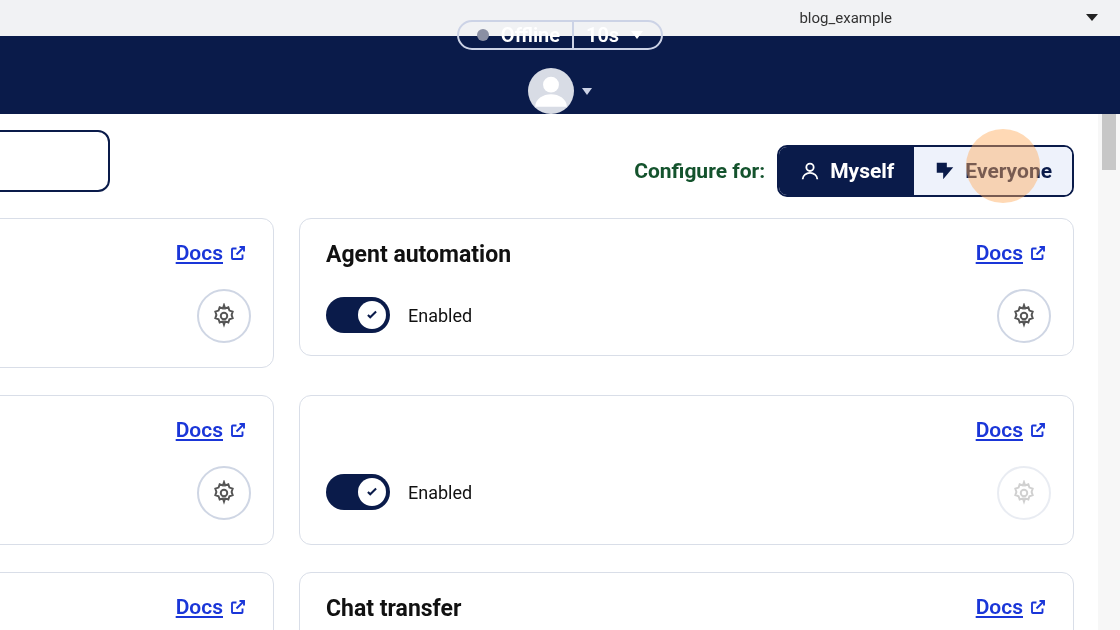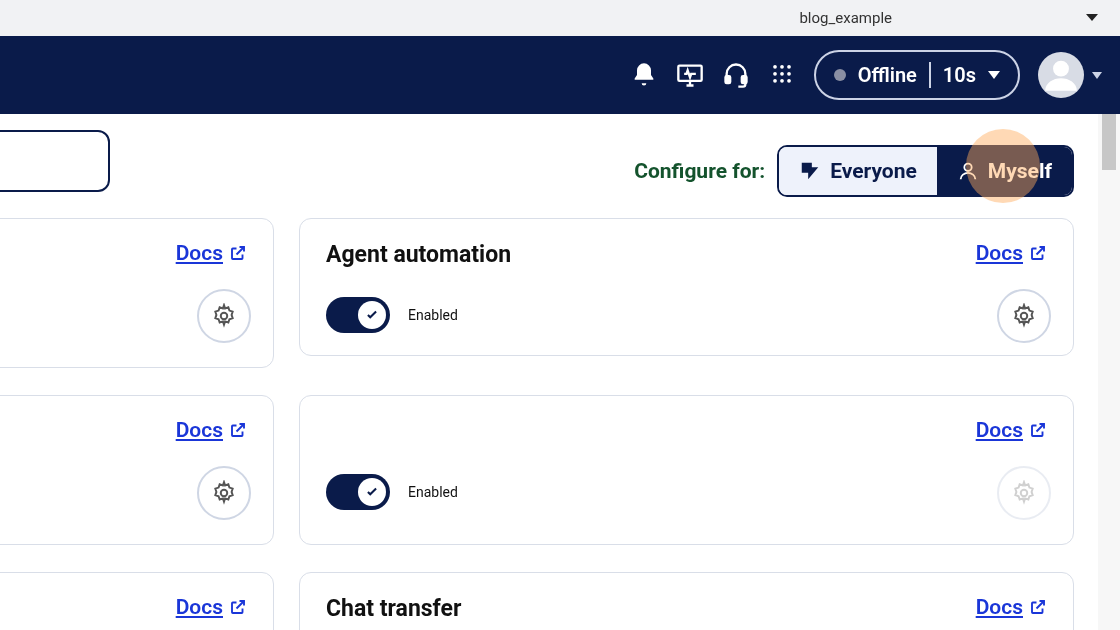--- a/index.html
+++ b/index.html
@@ -2,21 +2,21 @@
 <html><head>
 <meta charset="utf-8">
 <style>
   * { box-sizing: border-box; margin: 0; padding: 0; }
   body { font-family: -apple-system, BlinkMacSystemFont, "Segoe UI", Roboto, sans-serif; background: #fff; width: 1120px; height: 630px; overflow: hidden; position: relative; }
 
   .top-strip { height: 36px; background: #f1f2f4; display: flex; align-items: center; justify-content: flex-end; padding: 0 18px; font-size: 15px; color: #333; }
   .top-strip .env { margin-right: 210px; }
   .top-strip .caret { width: 0; height: 0; border-left: 6px solid transparent; border-right: 6px solid transparent; border-top: 7px solid #222; position: absolute; right: 22px; top: 14px; }
 
-  .navbar { height: 78px; background: #0a1b4a; display: flex; align-items: center; justify-content: flex-end; padding: 0 18px; gap: 18px; }
+  .navbar { height: 78px; background: #0a1b4a; display: flex; align-items: center; justify-content: flex-end; padding: 0 18px; gap: 18px; flex-direction: column; }
   .nav-icon { color: #fff; display: inline-flex; align-items: center; justify-content: center; width: 28px; height: 28px; }
   .status-pill { border: 2px solid #ccd3e6; border-radius: 26px; height: 50px; padding: 0 18px; display: flex; align-items: center; gap: 12px; color: #fff; font-size: 20px; font-weight: 600; }
   .status-dot { width: 12px; height: 12px; border-radius: 50%; background: #8a8fa3; }
   .status-divider { width: 2px; height: 26px; background: #ccd3e6; }
   .status-caret { width: 0; height: 0; border-left: 6px solid transparent; border-right: 6px solid transparent; border-top: 8px solid #fff; }
   .avatar-wrap { display: flex; align-items: center; gap: 8px; }
   .avatar { width: 46px; height: 46px; border-radius: 50%; background: #d8dce5; display: flex; align-items: center; justify-content: center; }
   .avatar svg { width: 38px; height: 38px; }
   .avatar-caret { width: 0; height: 0; border-left: 5px solid transparent; border-right: 5px solid transparent; border-top: 7px solid #ccd3e6; }
   .scrollbar-track { position: absolute; right: 0; top: 0; width: 22px; height: 100%; background: #f7f7f7; }
@@ -41,21 +41,21 @@
   .card-main-2 { left: 299px; top: 395px; width: 775px; height: 150px; }
   .card-main-3 { left: 299px; top: 572px; width: 775px; height: 150px; }
 
   .card-inner { position: relative; width: 100%; height: 100%; padding: 22px 26px; }
   .card-title { font-size: 23px; font-weight: 700; color: #111; }
   .docs-link { position: absolute; right: 26px; top: 22px; display: flex; align-items: center; gap: 6px; color: #1a36d8; font-size: 21px; font-weight: 600; text-decoration: underline; cursor: pointer; }
   .external-icon { width: 18px; height: 18px; }
   .toggle-row { position: absolute; left: 26px; top: 78px; display: flex; align-items: center; gap: 18px; }
   .toggle { width: 64px; height: 36px; border-radius: 20px; background: #0a1b4a; position: relative; cursor: pointer; }
   .toggle-knob { position: absolute; right: 4px; top: 4px; width: 28px; height: 28px; border-radius: 50%; background: #fff; display: flex; align-items: center; justify-content: center; }
-  .toggle-label { font-size: 14px; color: #111; }
+  .toggle-label { font-size: 18px; color: #111; }
   .gear-btn { position: absolute; right: 22px; top: 70px; width: 54px; height: 54px; border-radius: 50%; border: 2px solid #cfd6e4; display: flex; align-items: center; justify-content: center; cursor: pointer; background: #fff; }
   .gear-btn.disabled { opacity: 0.45; }
   .gear-btn svg { width: 26px; height: 26px; }
 
   .left-docs { position: absolute; right: 26px; top: 22px; display: flex; align-items: center; gap: 6px; color: #1a36d8; font-size: 21px; font-weight: 600; text-decoration: underline; cursor: pointer; }
 </style>
 </head>
 <body>
 
 <div class="top-strip">
@@ -117,32 +117,32 @@
 
 <div class="scrollbar-track" style="top:114px;height:516px;">
   <div class="scrollbar-thumb"></div>
 </div>
 
 <div class="search-stub"></div>
 
 <div class="configure-row">
   <span class="configure-label">Configure for:</span>
   <div class="segmented">
-    <div class="seg-btn seg-inactive">
-      <svg width="22" height="22" viewBox="0 0 24 24" fill="#0a1b4a">
-          <path d="M3 3 L14 3 L14 8 L21 8 L10 21 L10 14 L3 14 Z"></path>
-        </svg>
-      <span>Everyone</span>
-    </div>
     <div class="seg-btn seg-active">
       <svg width="22" height="22" viewBox="0 0 24 24" fill="none" stroke="#fff" stroke-width="2">
           <circle cx="12" cy="8" r="4"></circle>
           <path d="M4 21c0-4 4-7 8-7s8 3 8 7"></path>
         </svg>
       <span>Myself</span>
+    </div>
+    <div class="seg-btn seg-inactive">
+      <svg width="22" height="22" viewBox="0 0 24 24" fill="#0a1b4a">
+          <path d="M3 3 L14 3 L14 8 L21 8 L10 21 L10 14 L3 14 Z"></path>
+        </svg>
+      <span>Everyone</span>
     </div>
   </div>
 </div>
 
 <div class="highlight-circle"></div>
 
 <div class="card card-left-1">
   <div class="card-inner">
     <a class="left-docs">
       <span>Docs</span>

